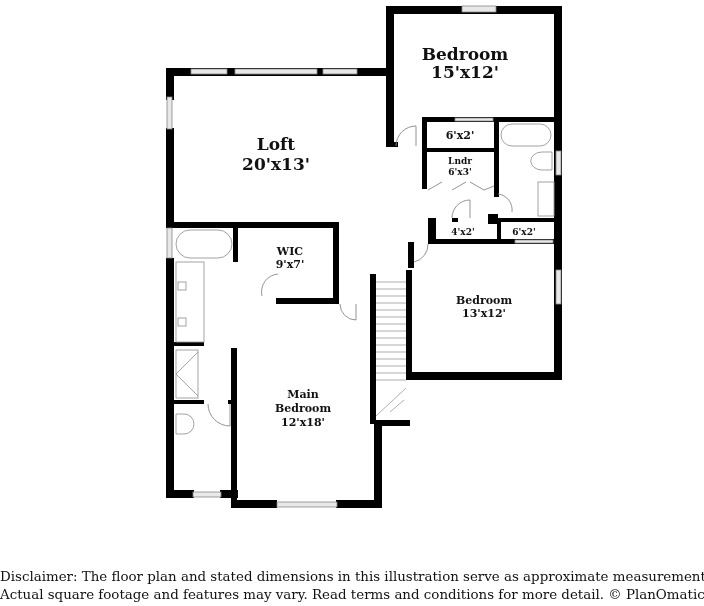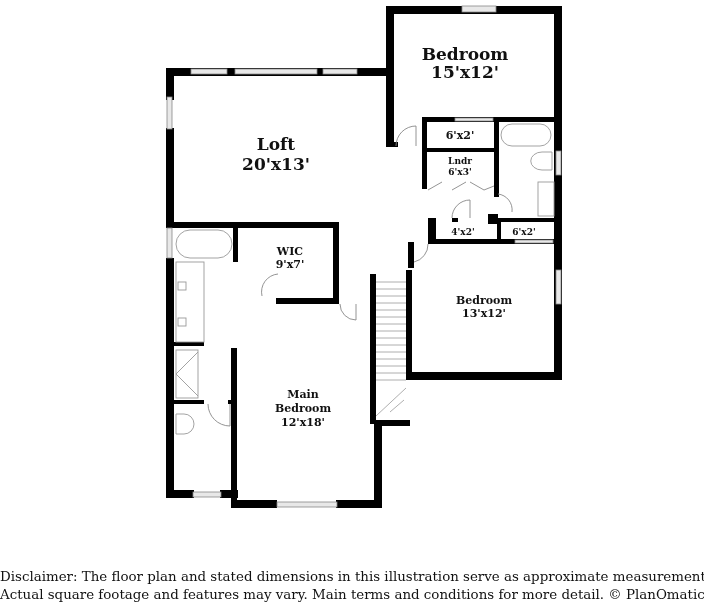--- a/index.html
+++ b/index.html
@@ -126,13 +126,13 @@
   <text class="room-label small" x="290" y="255">WIC</text>
   <text class="room-label small" x="290" y="268">9'x7'</text>
   <text class="room-label small" x="484" y="304">Bedroom</text>
   <text class="room-label small" x="484" y="317">13'x12'</text>
   <text class="room-label small" x="303" y="398">Main</text>
   <text class="room-label small" x="303" y="412">Bedroom</text>
   <text class="room-label small" x="303" y="426">12'x18'</text>
 </svg>
 
 <div class="disclaimer" style="top:568px;">Disclaimer: The floor plan and stated dimensions in this illustration serve as approximate measurements.</div>
-<div class="disclaimer" style="top:586px;">Actual square footage and features may vary. Main terms and conditions for more detail. © PlanOmatic</div>
+<div class="disclaimer" style="top:586px;">Actual square footage and features may vary. Read terms and conditions for more detail. © PlanOmatic</div>
 
 </body></html>

